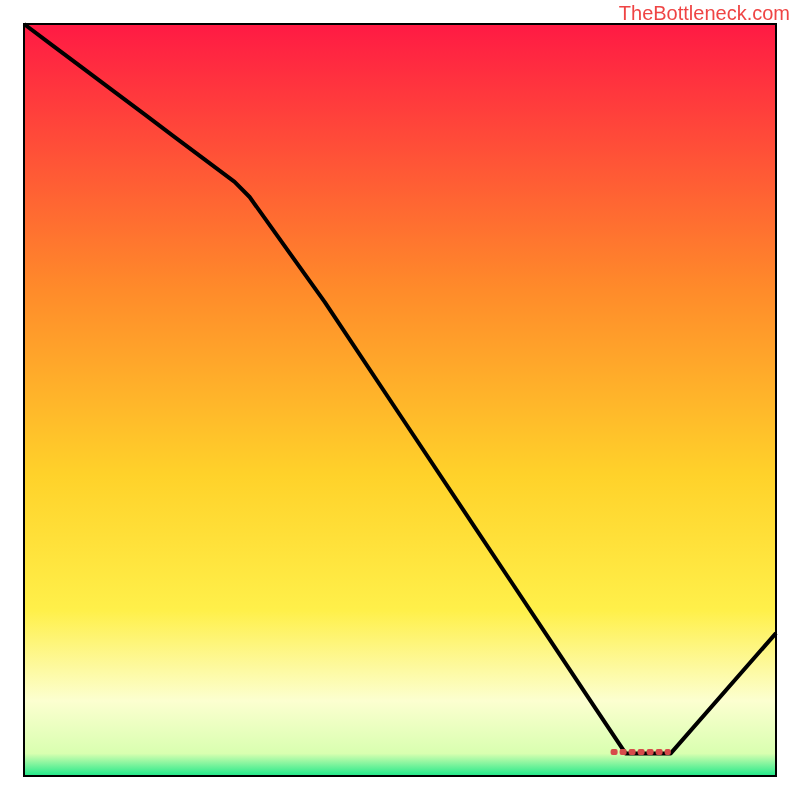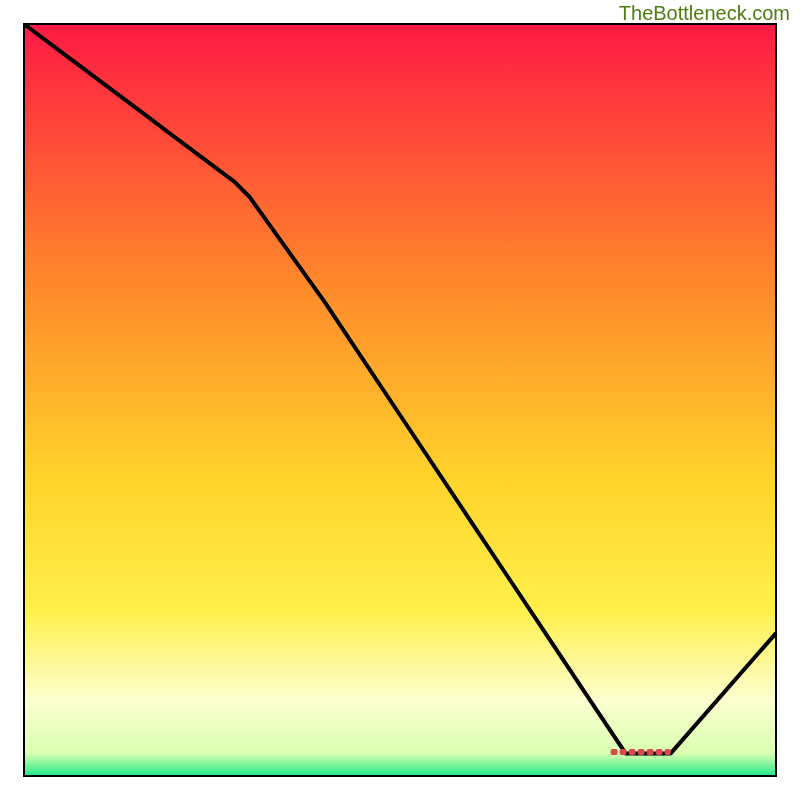--- a/index.html
+++ b/index.html
@@ -15,21 +15,21 @@
     top: 0;
     left: 0;
     width: 800px;
     height: 800px;
   }
   .attribution {
     position: absolute;
     top: 2px;
     right: 10px;
     font-size: 20px;
-    color: #4d7c0f;
+    color: #ef4444;
     font-family: Arial, sans-serif;
   }
 </style>
 </head>
 <body>
 
 <svg class="canvas" viewBox="0 0 800 800">
   <defs>
     <linearGradient id="bg-grad" x1="0" y1="0" x2="0" y2="1">
         <stop offset="0%" stop-color="#ff1a44"></stop>

